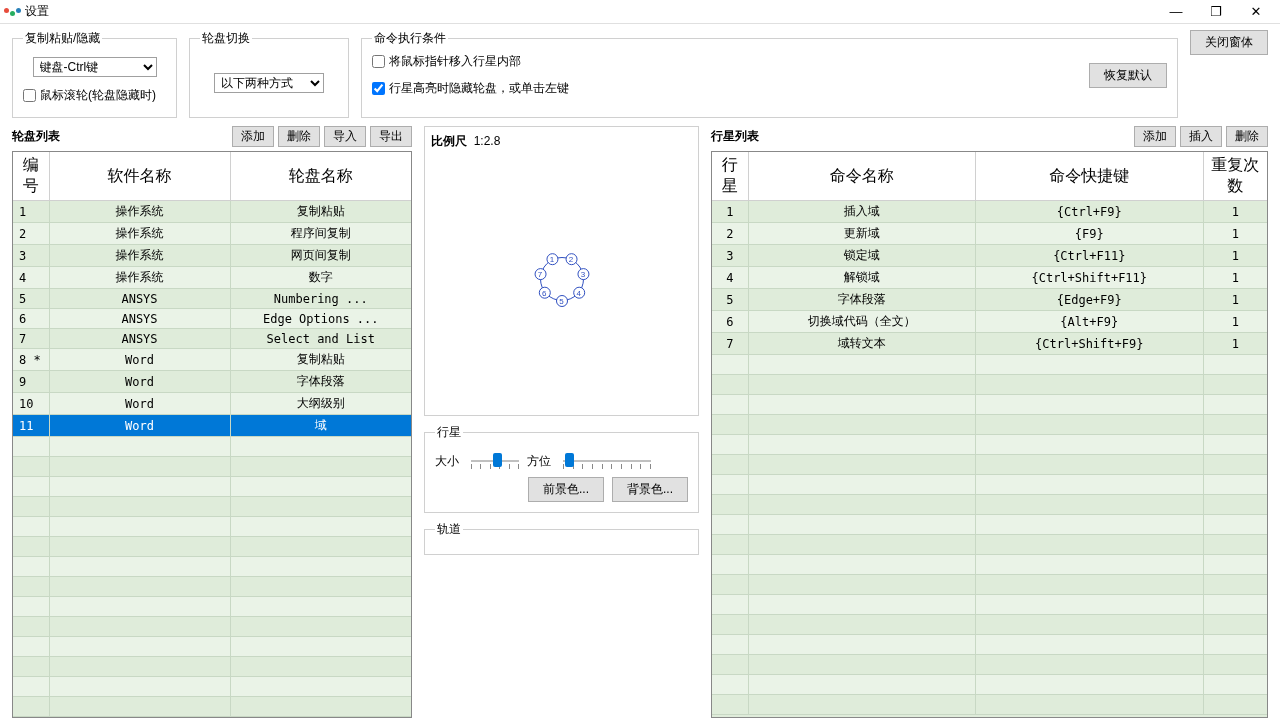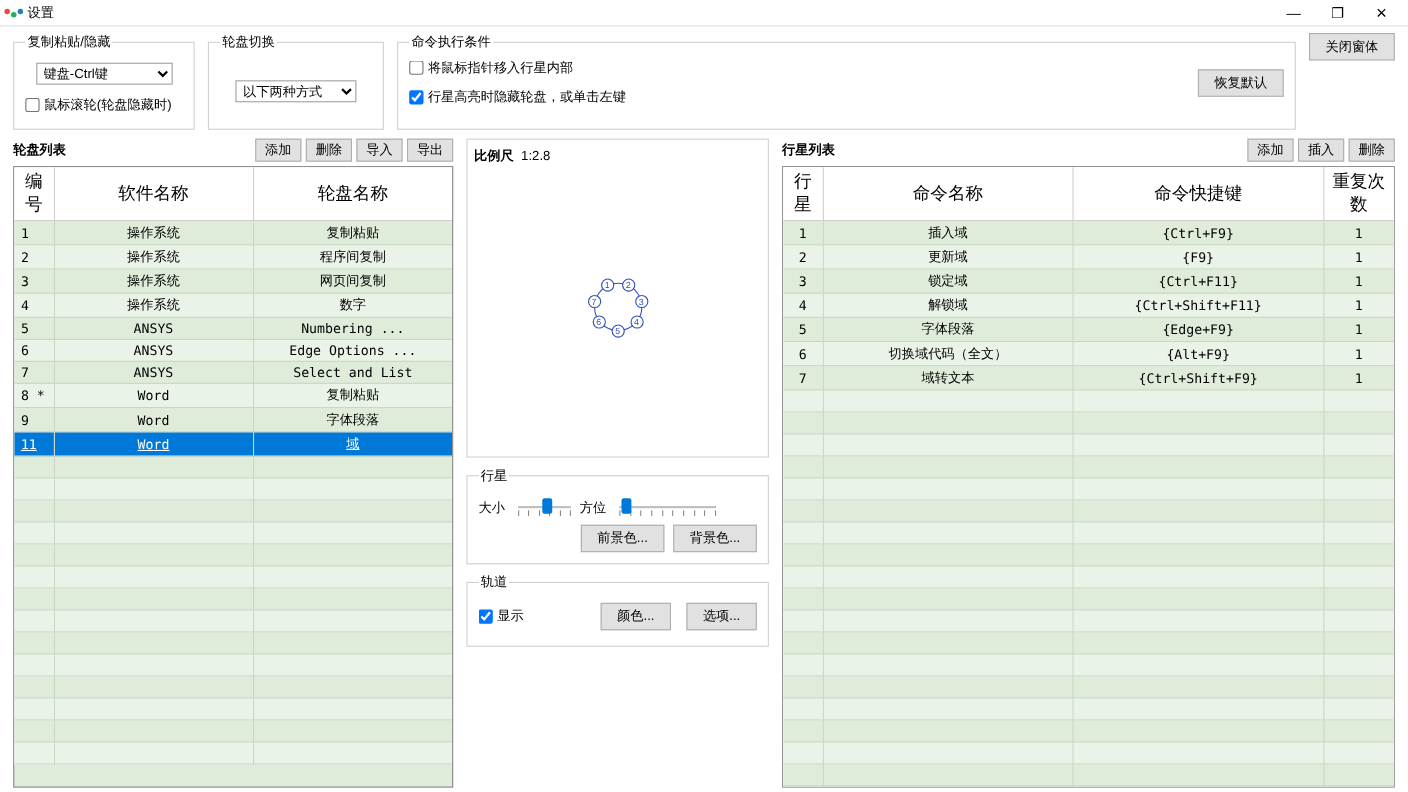--- a/index.html
+++ b/index.html
@@ -40,21 +40,21 @@
 
 .table-wrap { border:1px solid #888; flex:1; overflow:hidden; background:#dfecda; }
 table { width:100%; border-collapse:collapse; table-layout:fixed; background:#fff; }
 th { background:#fff; border:1px solid #d0d0d0; border-top:none; padding:3px 4px; font-weight:normal; text-align:center; font-size:16px; }
 th:first-child { border-left:none; }
 th:last-child { border-right:none; }
 td { border-right:1px solid #c8d8c4; border-bottom:1px solid #c8d8c4; padding:2px 4px; text-align:center; font-size:12px; height:20px; font-family: Consolas, monospace; }
 td:last-child { border-right:none; }
 tbody tr:nth-child(odd) td { background:#dfecda; }
 tbody tr:nth-child(even) td { background:#eaf3e7; }
-tbody tr.selected td { background:#0078d7 !important; color:#fff;text-decoration:underline; }
+tbody tr.selected td { background:#0078d7 !important; color:#fff; }
 .empty-rows td { height:20px; }
 
 .preview-box { border:1px solid #d0d0d0; padding:6px; height:290px; }
 .preview-title { font-size:12px; margin-bottom:4px; }
 .preview-canvas { width:100%; height:250px; position:relative; }
 .orbit { position:absolute; border:1px solid #3050c0; border-radius:50%; width:44px; height:44px; left:50%; top:50%; transform:translate(-50%,-50%); }
 .planet { position:absolute; width:12px; height:12px; border:1px solid #3050c0; border-radius:50%; background:#fff; color:#3050c0; font-size:8px; display:flex; align-items:center; justify-content:center; left:50%; top:50%; }
 
 .slider-row { display:flex; align-items:center; gap:8px; margin:4px 0; }
 .slider-row .slabel { width:28px; }
@@ -198,20 +198,25 @@
               </tr>
               <tr>
                 <td style="text-align:left;padding-left:6px">8 *</td>
                 <td>Word</td>
                 <td>复制粘贴</td>
               </tr>
               <tr>
                 <td style="text-align:left;padding-left:6px">9</td>
                 <td>Word</td>
                 <td>字体段落</td>
+              </tr>
+              <tr>
+                <td style="text-align:left;padding-left:6px">10</td>
+                <td>Word</td>
+                <td>大纲级别</td>
               </tr>
               <tr class="selected">
                 <td style="text-align:left;padding-left:6px">11</td>
                 <td>Word</td>
                 <td>域</td>
               </tr>
               <tr class="empty-rows">
                 <td></td>
                 <td></td>
                 <td></td>
@@ -341,28 +346,20 @@
           </div>
         </div>
         <div class="btn-row">
           <button class="btn wide">前景色...</button>
           <button class="btn wide">背景色...</button>
         </div>
       </fieldset>
 
       <fieldset>
         <legend>轨道</legend>
-        <div style="display:flex;align-items:center;gap:14px;padding:4px 0">
-          <label class="chk">
-            <input type="checkbox" checked="" style="">
-            <span>显示</span>
-          </label>
-          <button class="btn wide" style="margin-left:auto">颜色...</button>
-          <button class="btn wide">选项...</button>
-        </div>
       </fieldset>
     </div>
 
     <div class="col-right">
       <div class="list-header">
         <span class="lbl">行星列表</span>
         <div class="btns">
           <button class="btn small">添加</button>
           <button class="btn small">插入</button>
           <button class="btn small">删除</button>

